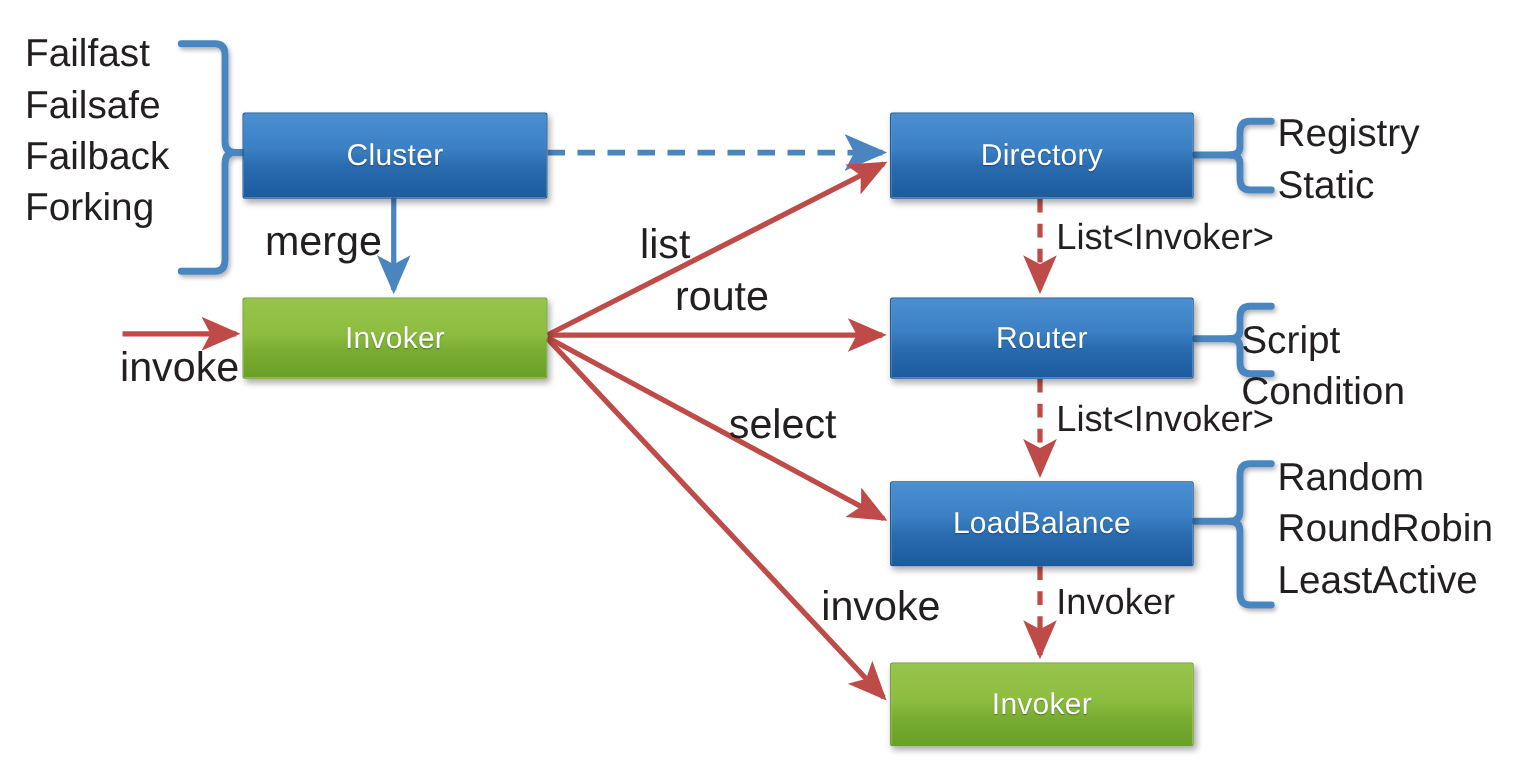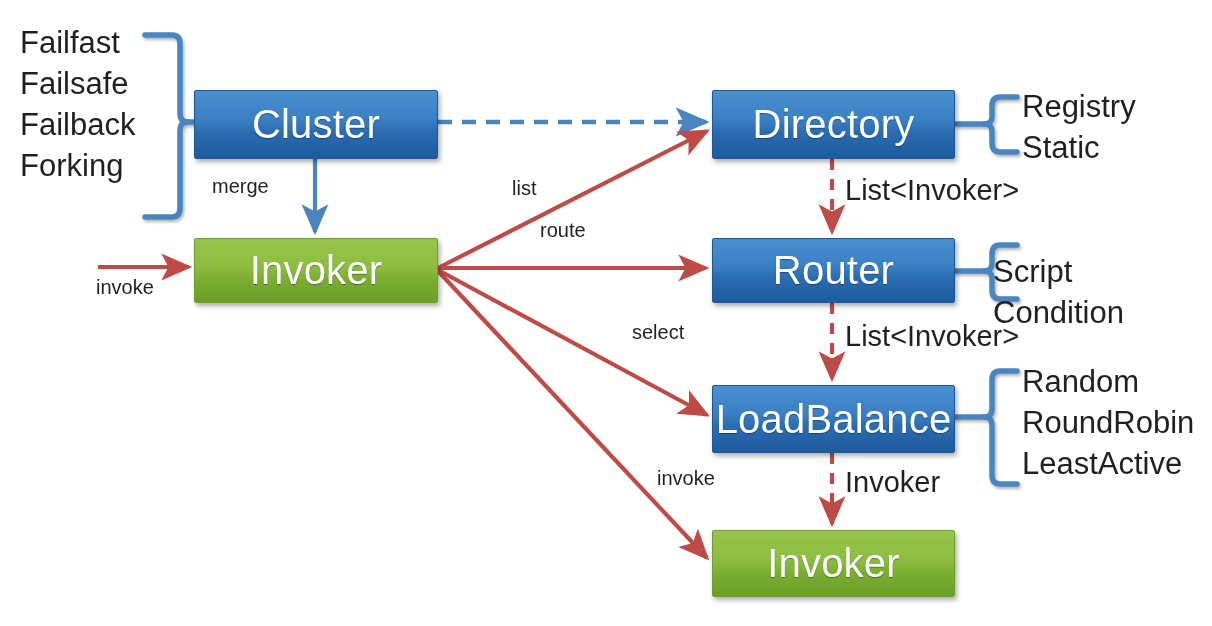--- a/index.html
+++ b/index.html
@@ -19,38 +19,38 @@
     left:0;top:0;
     width:1212px;height:626px;
     pointer-events:none;
   }
   .node{
     position:absolute;
     display:flex;
     align-items:center;
     justify-content:center;
     color:#ffffff;
-    font-size:40px;
+    font-size:24px;
     letter-spacing:.2px;
     border-radius:2px;
     box-shadow:2px 3px 5px rgba(0,0,0,.33);
     text-shadow:0 1px 1px rgba(0,0,0,.35);
   }
   .node.blue{
     background:linear-gradient(180deg,#4a8fd0 0%,#3b80c4 42%,#2a6cb0 62%,#1d5a9e 100%);
     border:1px solid #1a5896;
   }
   .node.green{
     background:linear-gradient(180deg,#97c44b 0%,#8dbd40 45%,#7aad32 65%,#6aa026 100%);
     border:1px solid #6d9f2c;
   }
   .lbl{
     position:absolute;
     color:#231f20;
-    font-size:20px;
+    font-size:33px;
     white-space:nowrap;
     line-height:1.02;
   }
   .lbl.small{font-size:29px;}
   .stack{
     position:absolute;
     color:#231f20;
     font-size:31px;
     line-height:41px;
     white-space:nowrap;
@@ -187,21 +187,21 @@
   </div>
 
   <div class="lbl" style="left:96px;top:277px;">invoke</div>
 
   <div class="lbl" style="left:212px;top:176px;">merge</div>
 
   <div class="lbl" style="left:512px;top:178px;">list</div>
 
   <div class="lbl" style="left:540px;top:220px;">route</div>
 
-  <div class="lbl" style="left:632px;top:322px;">select</div>
+  <div class="lbl" style="left:583px;top:322px;">select</div>
 
   <div class="lbl" style="left:657px;top:468px;">invoke</div>
 
   <div class="lbl small" style="left:845px;top:176px;">List&lt;Invoker&gt;</div>
 
   <div class="lbl small" style="left:845px;top:322px;">List&lt;Invoker&gt;</div>
 
   <div class="lbl small" style="left:845px;top:468px;">Invoker</div>
 
 </div>

